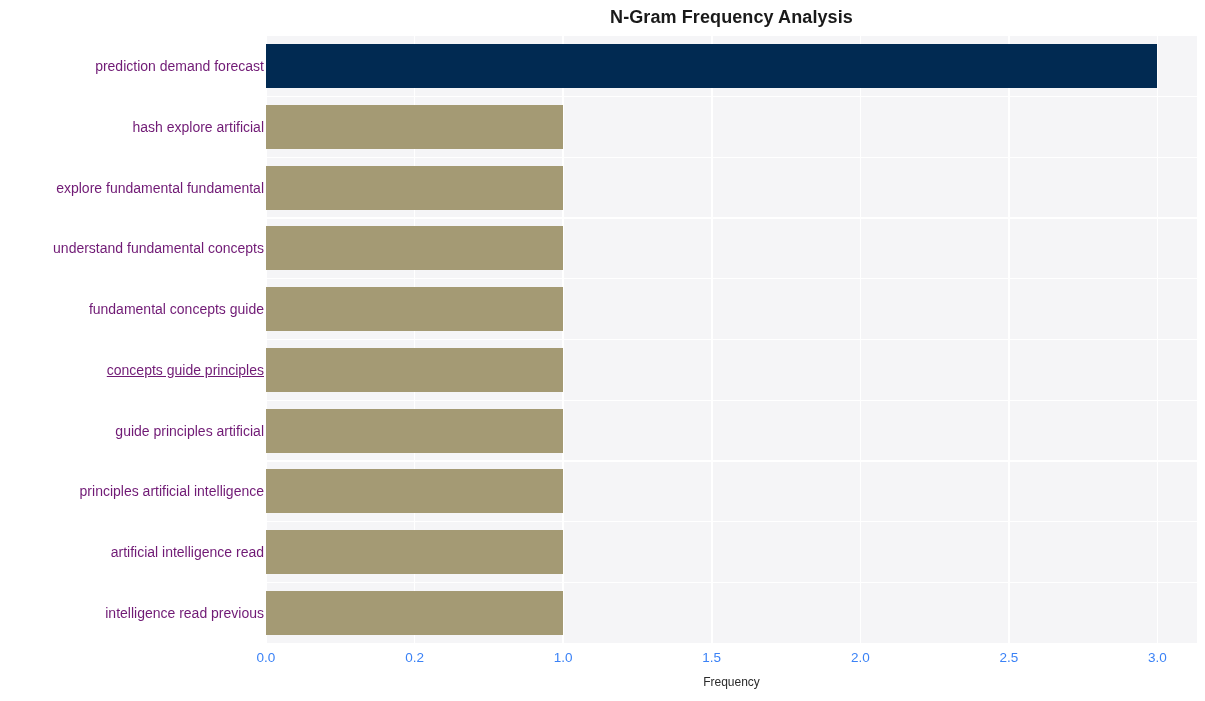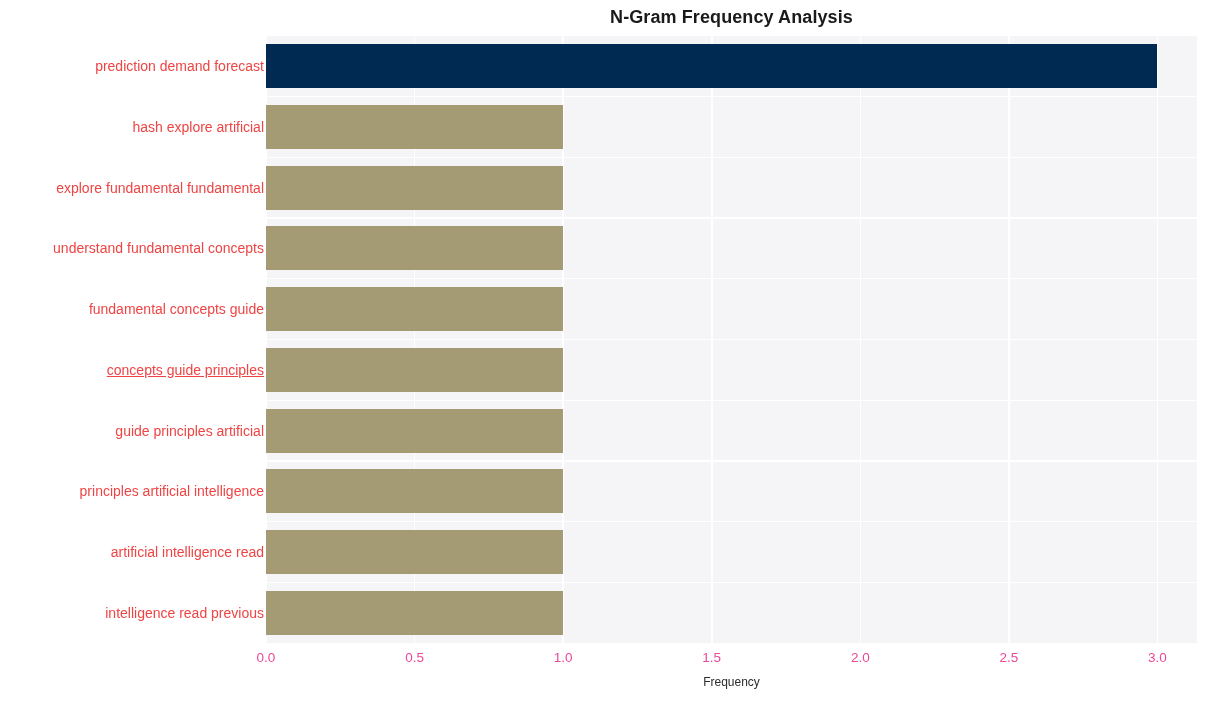--- a/index.html
+++ b/index.html
@@ -68,21 +68,21 @@
     left: 0;
   }
 
   
   .ytick {
     position: absolute;
     right: 0;
     width: 256px;
     text-align: right;
     font-size: 14px;
-    color: #ef4444;
+    color: #701a75;
     white-space: nowrap;
     transform: translateY(-50%);
   }
   #ytick-layer {
     position: absolute;
     left: 0; top: 36px;
     width: 264px;
     height: 607px;
   }
 
@@ -91,21 +91,21 @@
     position: absolute;
     left: 0;
     top: 650px;
     width: 1205px;
     height: 24px;
   }
   .xtick {
     position: absolute;
     top: 0;
     font-size: 13.5px;
-    color: #ec4899;
+    color: #3b82f6;
     transform: translateX(-50%);
     white-space: nowrap;
   }
 
   
   #xaxis-label {
     position: absolute;
     left: 266px;
     top: 675px;
     width: 931px;
@@ -165,21 +165,21 @@
       <div class="ytick" style="top: 273.15px;">fundamental concepts guide</div>
       <div class="ytick" style="top: 333.85px; text-decoration: underline;">concepts guide principles</div>
       <div class="ytick" style="top: 394.55px;">guide principles artificial</div>
       <div class="ytick" style="top: 515.95px;">artificial intelligence read</div>
       <div class="ytick" style="top: 455.25px;">principles artificial intelligence</div>
       <div class="ytick" style="top: 576.65px;">intelligence read previous</div>
     </div>
 
   <div id="xtick-layer">
       <div class="xtick" style="left: 266px;">0.0</div>
-      <div class="xtick" style="left: 414.58px;">0.5</div>
+      <div class="xtick" style="left: 414.58px;">0.2</div>
       <div class="xtick" style="left: 563.159px;">1.0</div>
       <div class="xtick" style="left: 711.739px;">1.5</div>
       <div class="xtick" style="left: 860.319px;">2.0</div>
       <div class="xtick" style="left: 1008.9px;">2.5</div>
       <div class="xtick" style="left: 1157.48px;">3.0</div>
     </div>
 
   <div id="xaxis-label">Frequency</div>
 
 </div>

